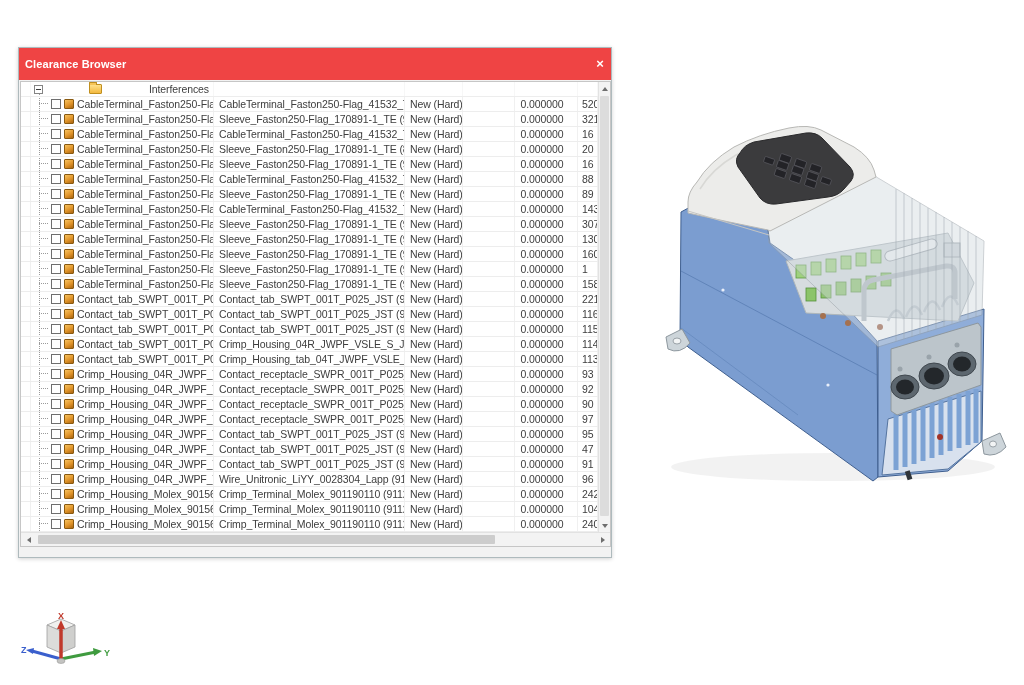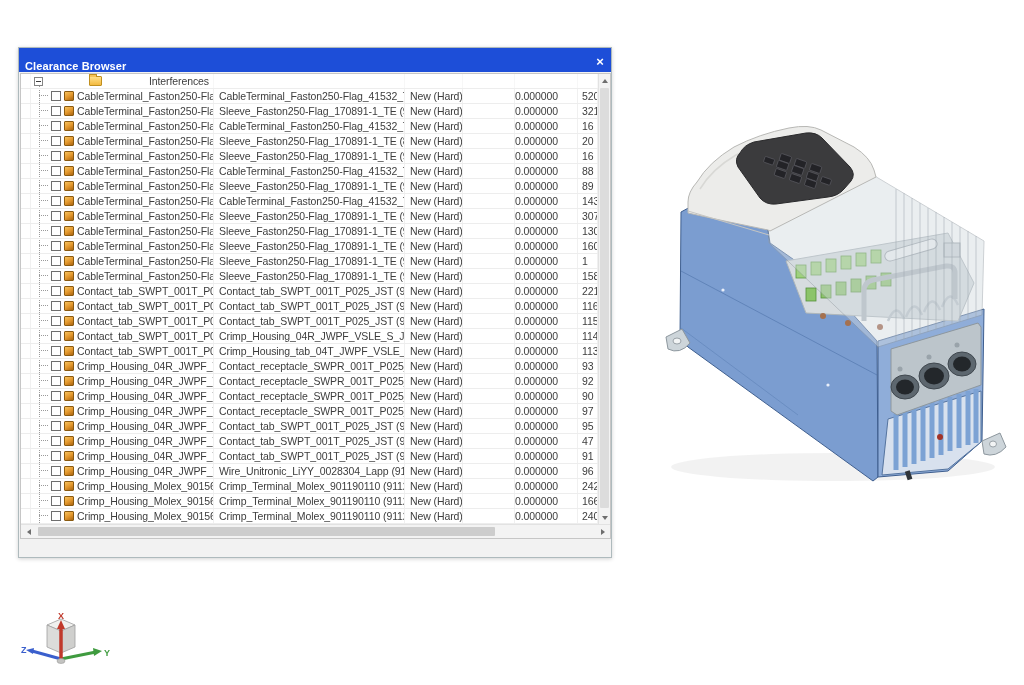--- a/index.html
+++ b/index.html
@@ -2,21 +2,21 @@
 <html><head>
 <meta charset="utf-8">
 <style>
   html,body{margin:0;padding:0;background:#fff;width:1024px;height:685px;overflow:hidden;
     font-family:"Liberation Sans","DejaVu Sans",sans-serif;}
   .stage{position:relative;width:1024px;height:685px;background:#ffffff;}
 
   
   .dialog{position:absolute;left:18px;top:47px;width:594px;height:511px;background:#f2f2f2;
     border:1px solid #aebabd;box-shadow:0 1px 4px rgba(0,0,0,.18);box-sizing:border-box;}
-  .titlebar{height:24px;background:#1d4ed8;display:flex;align-items:flex-end;color:#fff;}
+  .titlebar{height:32px;background:#ef4444;display:flex;align-items:center;color:#fff;}
   .titlebar .title{font-size:11px;font-weight:bold;padding-left:6px;flex:1;letter-spacing:.1px;}
   .titlebar .close{width:22px;text-align:center;font-size:13px;font-weight:bold;cursor:default;line-height:20px;}
   .dlg-body{padding:1px 1px 2px 1px;}
   .gridwrap{border:1px solid #c6c6c6;background:#fff;width:589px;box-sizing:content-box;}
 
   .hrow{display:flex;height:20px;background:#f4f4f4;border-bottom:1px solid #cfcfcf;box-sizing:border-box;}
   .hcell{font-size:11px;color:#3a3a3a;line-height:19px;padding-left:6px;border-right:1px solid #d8d8d8;
     overflow:hidden;white-space:nowrap;box-sizing:border-box;}
   .col-g{width:10px;flex:none;padding-left:0;}
   .col1{width:183px;flex:none;}
@@ -27,21 +27,21 @@
   .col6{flex:1;min-width:0;}
 
   .tablebody{display:flex;}
   .rows-viewport{width:577px;height:450px;position:relative;overflow:hidden;background:#fff;flex:none;}
   .rail{position:absolute;left:18px;top:8px;height:441px;border-left:1px dotted #9a9a9a;}
 
   .trow{display:flex;height:15px;border-bottom:1px solid #ededed;box-sizing:border-box;position:relative;}
   .cell{box-sizing:border-box;border-right:1px solid #f0f0f0;overflow:hidden;white-space:nowrap;
     display:flex;align-items:center;font-size:10.5px;color:#3d3d3d;letter-spacing:-.1px;}
   .cell.txt{display:block;line-height:14px;padding-left:5px;}
-  .cell.num{display:block;line-height:14px;text-align:left;padding-right:8px;}
+  .cell.num{display:block;line-height:14px;text-align:center;padding-right:8px;}
   .cell.col6{display:block;line-height:14px;padding-left:4px;}
   .tree{padding-left:8px;}
   .stub{width:9px;height:1px;border-top:1px dotted #9a9a9a;flex:none;margin-right:2px;}
   .cb{width:10px;height:10px;border:1px solid #6e6e6e;background:#fff;flex:none;margin-left:1px;box-sizing:border-box;}
   .pico{width:10px;height:10px;flex:none;margin:0 3px 0 3px;border-radius:1px;
     background:linear-gradient(150deg,#f8c35f,#e1952b 55%,#a96410);border:1px solid #8a5a10;box-sizing:border-box;}
   .tlabel{overflow:hidden;white-space:nowrap;}
   .trow.root .cell{border-right:1px solid #f7f7f7;}
   .exp{width:9px;height:9px;border:1px solid #848484;background:#fff;position:relative;flex:none;margin:0 3px 0 3px;box-sizing:border-box;}
   .exp::after{content:"";position:absolute;left:1px;right:1px;top:3px;height:1px;background:#3c3c3c;}
@@ -484,21 +484,21 @@
                   <div class="cell col1 tree">
                     <div class="stub"></div>
                     <div class="cb"></div>
                     <div class="pico"></div>
                     <div class="tlabel">Crimp_Housing_Molex_901560...</div>
                   </div>
                   <div class="cell col2 txt">Crimp_Terminal_Molex_901190110 (911222)</div>
                   <div class="cell col3 txt">New (Hard)</div>
                   <div class="cell col4 txt"></div>
                   <div class="cell col5 num">0.000000</div>
-                  <div class="cell col6">166</div>
+                  <div class="cell col6">104</div>
                 </div>
                 <div class="trow">
                   <div class="cell col-g"></div>
                   <div class="cell col1 tree">
                     <div class="stub"></div>
                     <div class="cb"></div>
                     <div class="pico"></div>
                     <div class="tlabel">Crimp_Housing_Molex_901560...</div>
                   </div>
                   <div class="cell col2 txt">Crimp_Terminal_Molex_901190110 (911237)</div>

